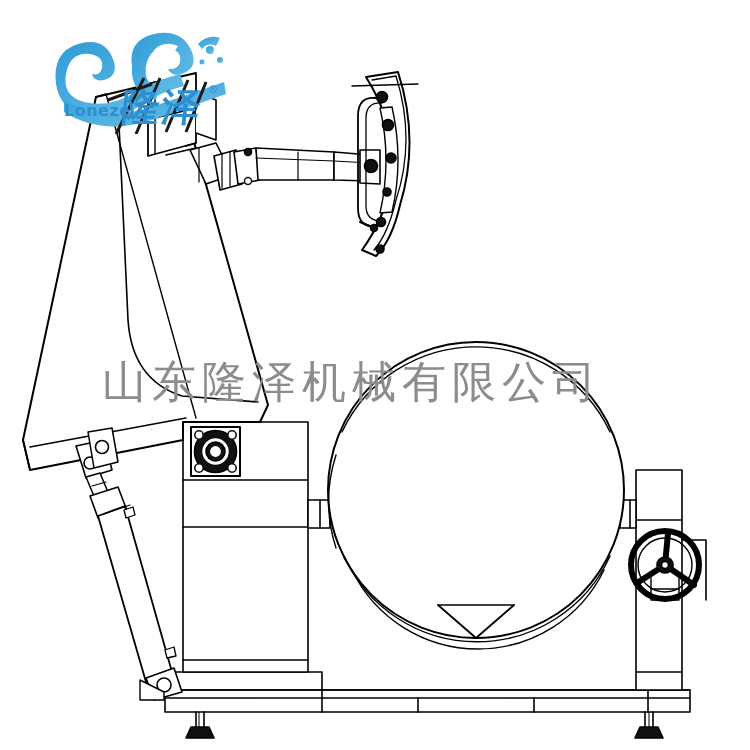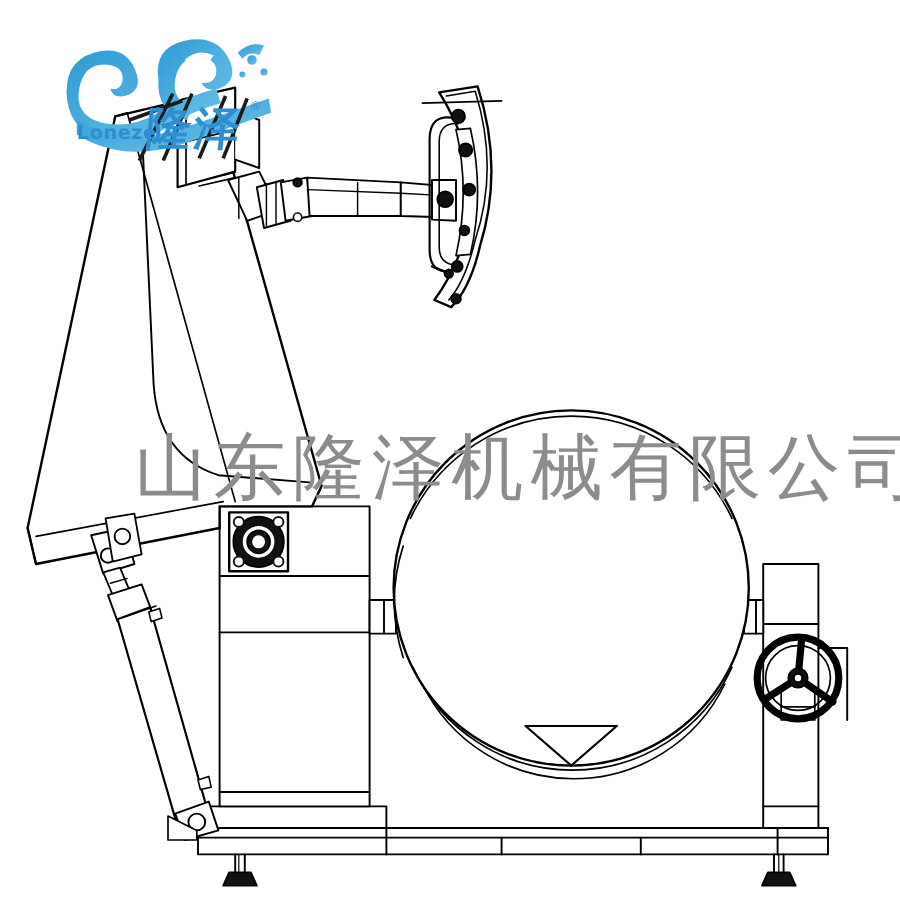--- a/index.html
+++ b/index.html
@@ -25,25 +25,25 @@
   }
   #watermark-layer {
     position: absolute;
     left: 0; top: 0;
     width: 750px;
     height: 750px;
     pointer-events: none;
   }
   .watermark-text {
     position: absolute;
-    left: 112px;
+    left: 102px;
     top: 360px;
     width: 560px;
     font-family: "DejaVu Serif", "Liberation Serif", serif;
-    font-size: 60px;
+    font-size: 44px;
     letter-spacing: 6px;
     color: #8c8c8c;
     white-space: nowrap;
     user-select: none;
     line-height: 1;
   }
   #logo-layer {
     position: absolute;
     left: 48px;
     top: 22px;

